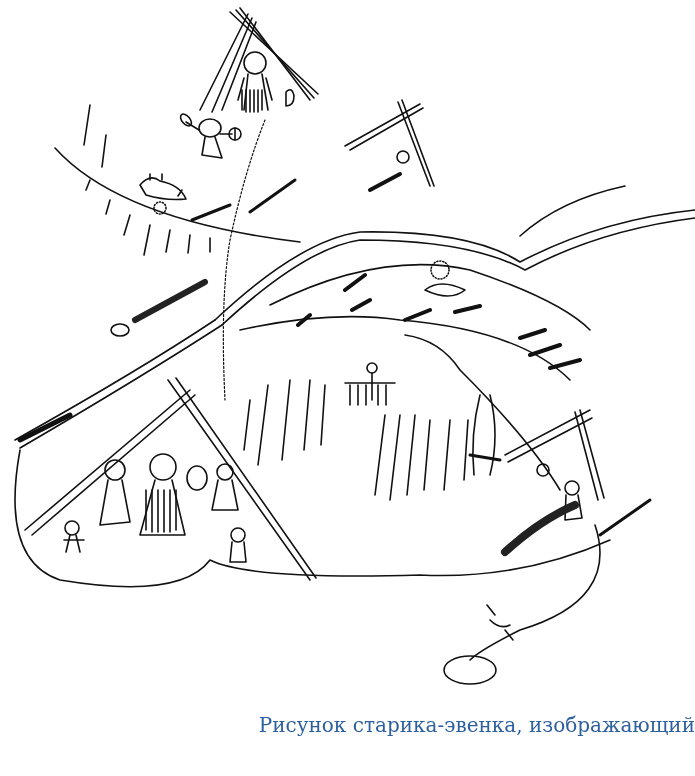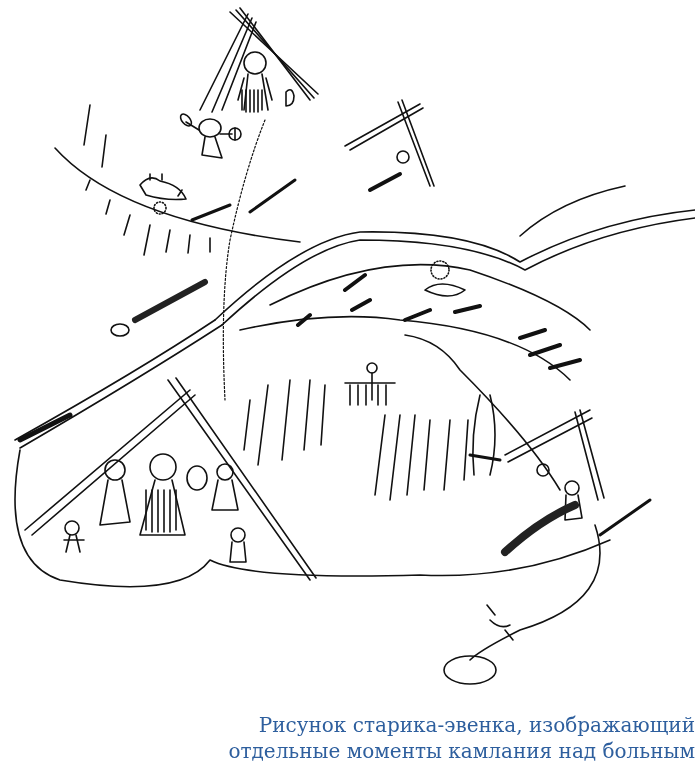--- a/index.html
+++ b/index.html
@@ -133,14 +133,13 @@
       <path d="M600 535 L650 500" stroke-width="3"></path>
       <path d="M595 525 Q620 600 520 630 Q480 650 470 660"></path>
       <path d="M490 620 q10 10 20 5 M495 615 l-8 -10 M505 630 l8 10"></path>
       <ellipse cx="470" cy="670" rx="26" ry="14"></ellipse>
     </g>
   </svg>
 </div>
 
 <div class="caption">
   <div>Рисунок старика-эвенка, изображающий</div>
-  <div>отдельные моменты камлания над больным</div>
 </div>
 
 </body></html>

